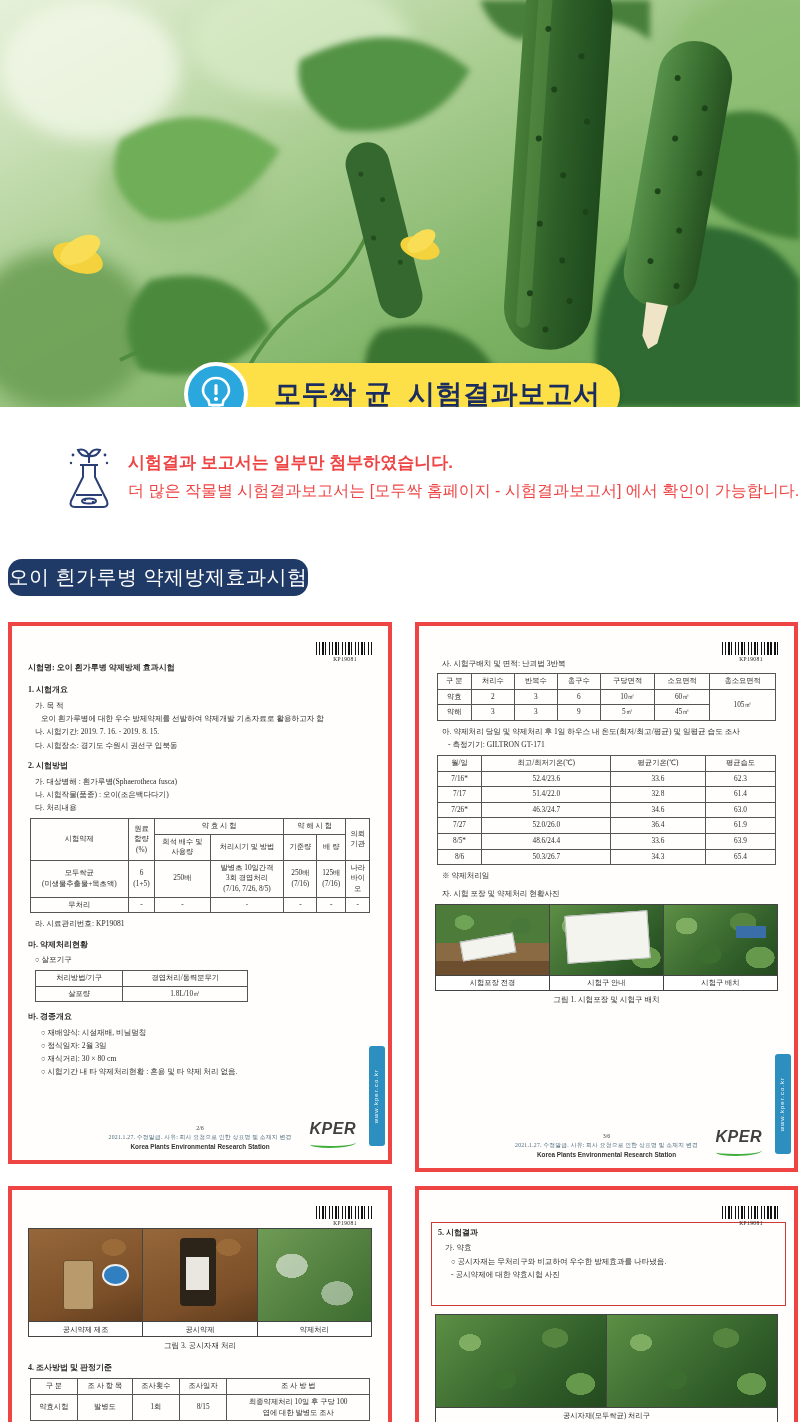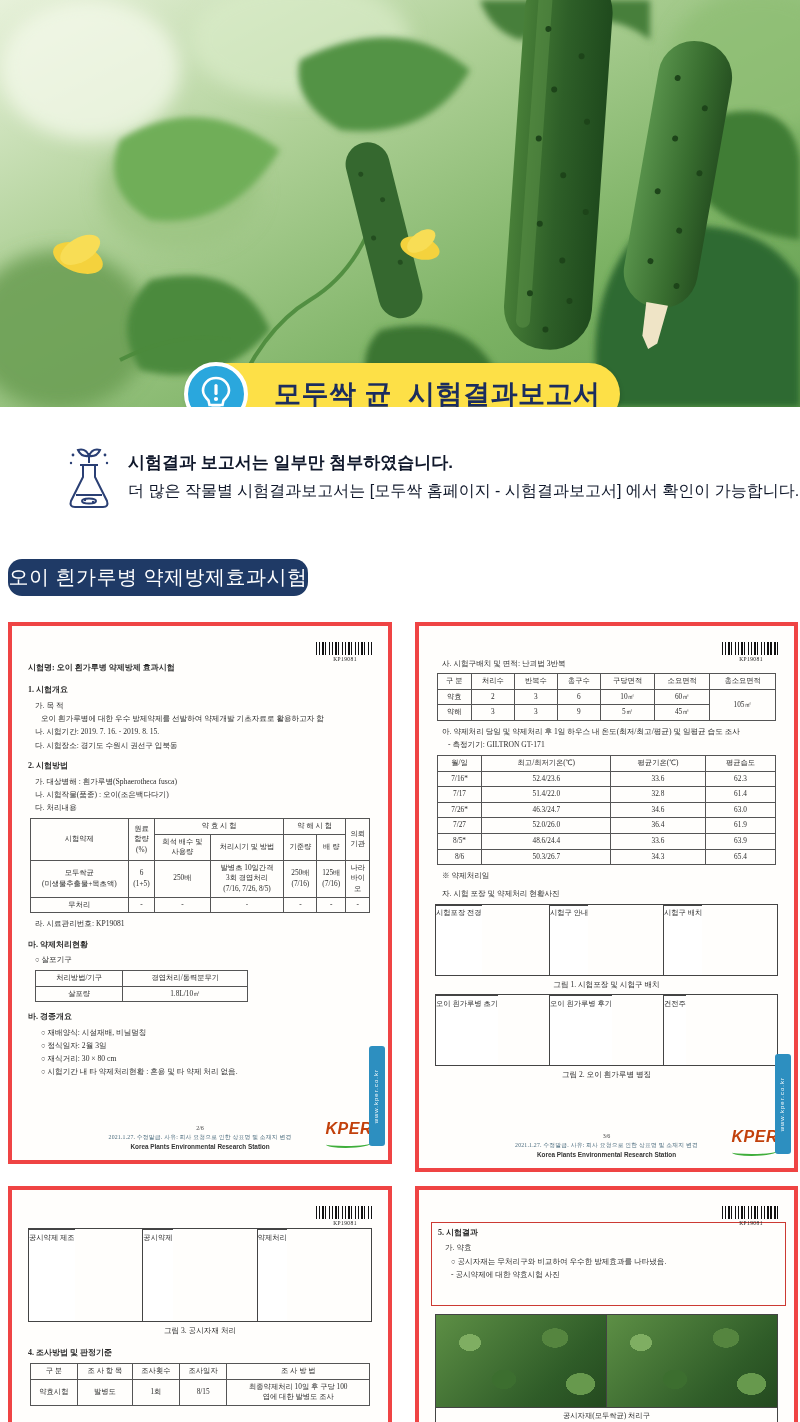--- a/index.html
+++ b/index.html
@@ -9,21 +9,21 @@
   .hero{position:relative;width:800px;height:407px;overflow:hidden;background:#8fbf78;}
   .hero svg{display:block;}
   .badge{position:absolute;left:186px;top:363px;width:434px;height:62px;background:#fde047;
          border-radius:32px;box-shadow:0 2px 5px rgba(0,0,0,.18);display:flex;align-items:center;z-index:5;}
   .badge-circle{width:64px;height:64px;border-radius:50%;background:#2aa7dd;border:4px solid #fff;
          margin-left:-2px;flex:0 0 auto;display:flex;align-items:center;justify-content:center;box-sizing:border-box;}
   .badge-label{font-size:27px;font-weight:bold;color:#1b2d5e;margin-left:26px;white-space:pre;letter-spacing:.5px;}
 
   
   .notice{display:flex;margin:40px 0 0 64px;gap:14px;align-items:flex-start;}
-  .notice-text{padding-top:4px;color:#0f172a;}
+  .notice-text{padding-top:4px;color:#ef4444;}
   .notice-line1{font-size:17px;font-weight:bold;margin:0 0 7px 0;}
   .notice-line2{font-size:16px;margin:0;}
 
   
   .section-pill{margin:46px 0 0 8px;width:300px;height:37px;background:#1f3a66;border-radius:14px;
         display:flex;align-items:center;justify-content:center;}
   .section-pill span{color:#fff;font-weight:normal;font-size:20px;letter-spacing:.5px;}
 
   
   .docs{display:grid;grid-template-columns:384px 383px;column-gap:23px;row-gap:14px;margin:26px 0 0 8px;align-items:start;}
@@ -45,21 +45,21 @@
   .doc .ind2{margin-left:13px;}
 
   .doc table{border-collapse:collapse;margin:4px auto 5px;width:99%;}
   .doc th,.doc td{border:.8px solid #555;padding:2px 2px;text-align:center;font-weight:normal;
        white-space:pre-line;font-size:7.3px;line-height:1.45;}
   .doc .tbl-narrow table{width:62%;margin-left:7px;}
 
   
   .figure{margin:4px 0 2px;}
   .figrow{display:flex;border:1px solid #444;}
-  .figcell{flex:1;border-right:1px solid #444;display:flex;}
+  .figcell{flex:1;border-right:1px solid #444;display:flex;flex-direction:column;}
   .figcell:last-child{border-right:none;}
   .photo{height:70px;position:relative;overflow:hidden;}
   .photo.tall{height:92px;}
   .figcap{border-top:1px solid #444;text-align:center;font-size:7.3px;padding:1.5px 0;background:#fff;}
   .figtitle{text-align:center;font-size:7.6px;margin:3px 0 2px;}
 
   .ph-green{background:
       radial-gradient(18px 14px at 20% 30%,#7fae62 0 60%,transparent 61%),
       radial-gradient(22px 16px at 70% 25%,#55853f 0 60%,transparent 61%),
       radial-gradient(20px 16px at 40% 70%,#3c6e2f 0 60%,transparent 61%),
@@ -83,22 +83,22 @@
   .bottle{position:absolute;left:32%;top:10%;width:32%;height:74%;background:#2c2418;border-radius:4px;}
   .bottle:after{content:"";position:absolute;left:18%;top:28%;width:64%;height:48%;background:#e9e7df;}
   .jar{position:absolute;left:30%;top:34%;width:26%;height:52%;background:#b89a6d;border-radius:3px;border:1px solid #6b4e2c;}
   .cap{position:absolute;right:12%;top:38%;width:24%;height:24%;border-radius:50%;background:#2f7fc1;border:2px solid #eee;box-sizing:border-box;}
 
   
   .doc-footer{position:absolute;left:0;right:0;bottom:8px;text-align:center;}
   .pgnum{font-size:6px;color:#444;}
   .rev-note{font-size:5.8px;color:#4a6b7d;letter-spacing:.2px;}
   .org{font-size:6.4px;font-weight:bold;color:#333;font-family:"Liberation Sans",sans-serif;}
-  .kper{position:absolute;right:16px;bottom:12px;font-family:"Liberation Sans",sans-serif;
-        font-style:italic;font-weight:bold;font-size:16px;color:#c2410c;letter-spacing:.5px;}
+  .kper{position:absolute;right:32px;bottom:12px;font-family:"Liberation Sans",sans-serif;
+        font-style:italic;font-weight:bold;font-size:16px;color:#404040;letter-spacing:.5px;}
   .kper:after{content:"";display:block;margin-top:-2px;height:6px;border-bottom:2.2px solid #3fae3b;border-radius:0 0 80% 60%/0 0 100% 60%;}
   .sidetab{position:absolute;right:3px;bottom:14px;width:16px;height:100px;background:#2d8fc0;border-radius:3px;
         display:flex;align-items:center;justify-content:center;}
   .sidetab span{writing-mode:vertical-rl;transform:rotate(180deg);color:#fff;font-size:6px;letter-spacing:1px;font-family:"Liberation Sans",sans-serif;}
 
   .redbox{border:1.6px solid #cc3a33;padding:4px 6px 23px;margin:2px -8px 8px -4px;}
   .fig2col{display:flex;border:1px solid #444;}
   .fig2col .half{flex:1;border-right:1px solid #444;height:92px;}
   .fig2col .half:last-child{border-right:none;}
   .caption-strip{border:1px solid #444;border-top:none;text-align:center;font-size:7.3px;padding:1.5px 0;}
@@ -463,37 +463,20 @@
           </div>
         <div class="figcell">
             <div class="photo ph-green">
               <div class="bluesign"></div>
             </div>
             <div class="figcap">시험구 배치</div>
           </div>
       </div>
       <div class="figtitle">그림 1. 시험포장 및 시험구 배치</div>
     </div>
-    <div class="figure">
-      <div class="figrow">
-        <div class="figcell">
-            <div class="photo ph-green"></div>
-            <div class="figcap">오이 흰가루병 초기</div>
-          </div>
-        <div class="figcell">
-            <div class="photo ph-green"></div>
-            <div class="figcap">오이 흰가루병 후기</div>
-          </div>
-        <div class="figcell">
-            <div class="photo ph-green"></div>
-            <div class="figcap">건전주</div>
-          </div>
-      </div>
-      <div class="figtitle">그림 2. 오이 흰가루병 병징</div>
-    </div>
     <div class="doc-footer">
       <div class="pgnum">3/6</div>
       <div class="rev-note">2021.1.27. 수정발급. 사유: 회사 요청으로 인한 상표명 및 소재지 변경</div>
       <div class="org">Korea Plants Environmental Research Station</div>
     </div>
     <div class="kper">KPER</div>
     <div class="sidetab">
         <span>www.kper.co.kr</span>
       </div>
   </div>

